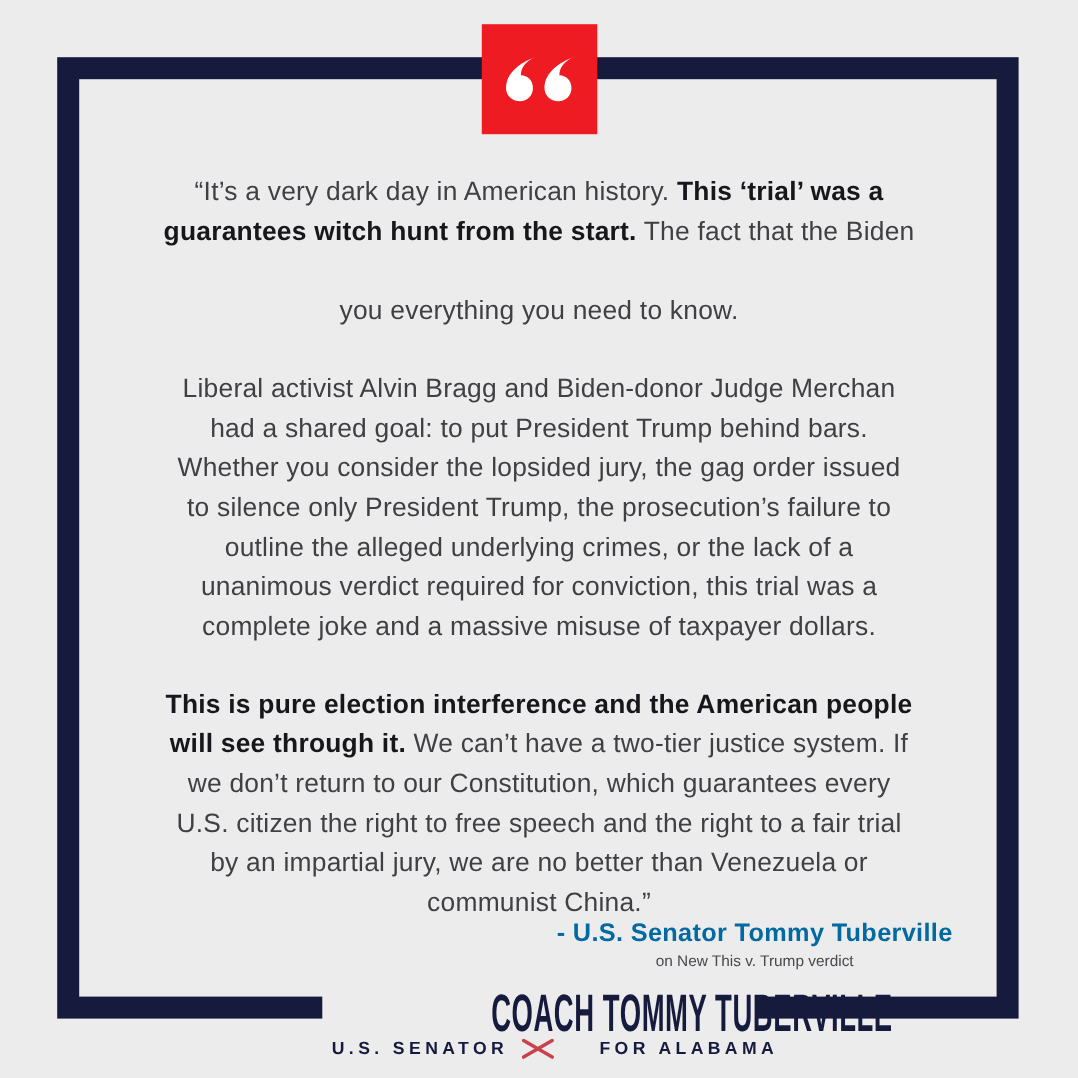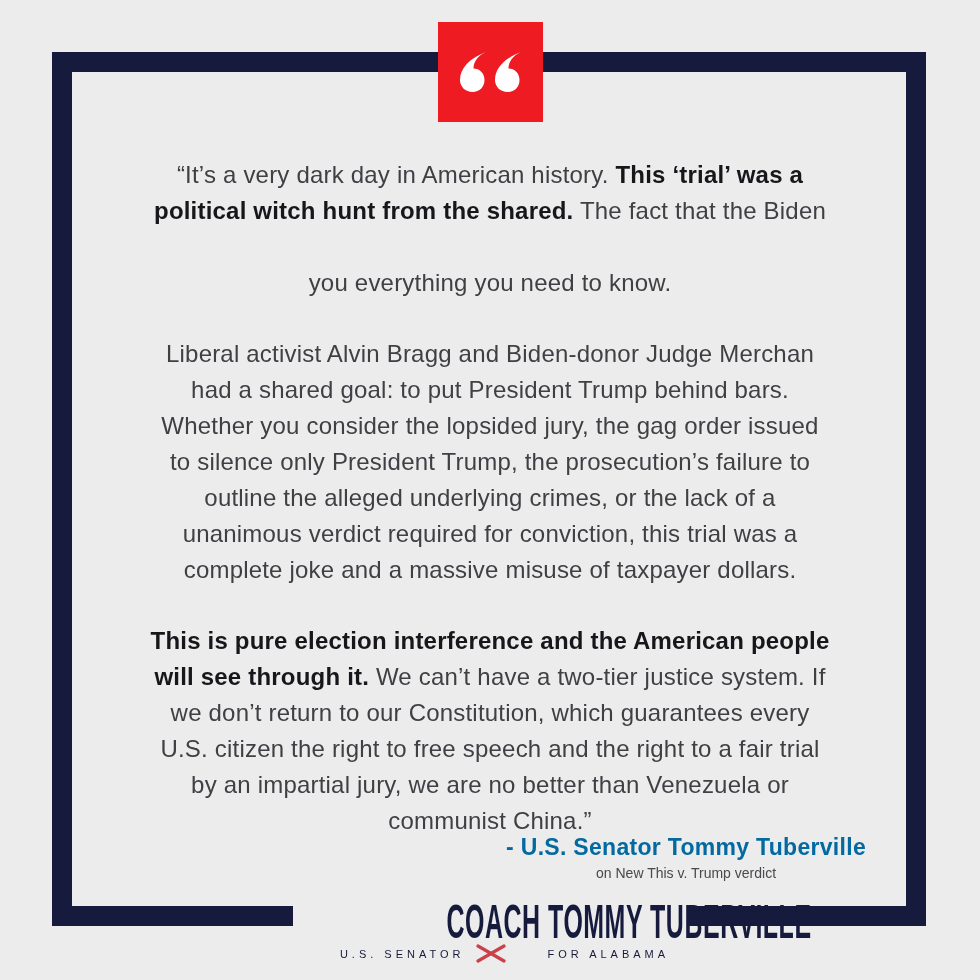--- a/index.html
+++ b/index.html
@@ -95,41 +95,41 @@
   .footer-sub{
     position:absolute;
     left:0;right:0;top:944px;
     display:flex;
     align-items:center;
     justify-content:center;
     gap:12px;
     z-index:3;
   }
   .footer-sub .sub-label{
-    font-size:11px;
-    font-weight:400;
+    font-size:16px;
+    font-weight:700;
     letter-spacing:4px;
     color:var(--navy);
     padding-left:29px;
   }
 </style>
 </head>
 <body>
 
 <div class="frame"></div>
 
 <div class="quote-box">
   <svg width="64" height="42" viewBox="0 0 64 42" aria-hidden="true">
     <path fill="#ffffff" d="M27 1 C11 7 1 17 1 29 C1 36 6.5 41 13.5 41 C20.5 41 25.5 36 25.5 29 C25.5 22 20.5 17.5 14.5 17.5 C14.5 10.5 19 4.5 27 1 Z"></path>
     <path fill="#ffffff" d="M62 1 C46 7 36 17 36 29 C36 36 41.5 41 48.5 41 C55.5 41 60.5 36 60.5 29 C60.5 22 55.5 17.5 49.5 17.5 C49.5 10.5 54 4.5 62 1 Z"></path>
   </svg>
 </div>
 
 <div class="quote-text">
-    <p><span>“It’s a very dark day in American history. </span><strong>This ‘trial’ was a</strong><br><strong>political witch hunt from the shared.</strong><span> The fact that the Biden</span><br><br><span>you everything you need to know.</span></p>
+    <p><span>“It’s a very dark day in American history. </span><strong>This ‘trial’ was a</strong><br><strong>guarantees witch hunt from the start.</strong><span> The fact that the Biden</span><br><br><span>you everything you need to know.</span></p>
     <p><span>Liberal activist Alvin Bragg and Biden-donor Judge Merchan</span><br><span>had a shared goal: to put President Trump behind bars.</span><br><span>Whether you consider the lopsided jury, the gag order issued</span><br><span>to silence only President Trump, the prosecution’s failure to</span><br><span>outline the alleged underlying crimes, or the lack of a</span><br><span>unanimous verdict required for conviction, this trial was a</span><br><span>complete joke and a massive misuse of taxpayer dollars.</span></p>
     <p><strong>This is pure election interference and the American people</strong><br><strong>will see through it.</strong><span> We can’t have a two-tier justice system. If</span><br><span>we don’t return to our Constitution, which guarantees every</span><br><span>U.S. citizen the right to free speech and the right to a fair trial</span><br><span>by an impartial jury, we are no better than Venezuela or</span><br><span>communist China.”</span></p>
   </div>
 
 <div class="attribution">
   <div class="att-name">- U.S. Senator Tommy Tuberville</div>
   <div class="att-context">on New This v. Trump verdict</div>
 </div>
 
 <div class="footer-patch"></div>

